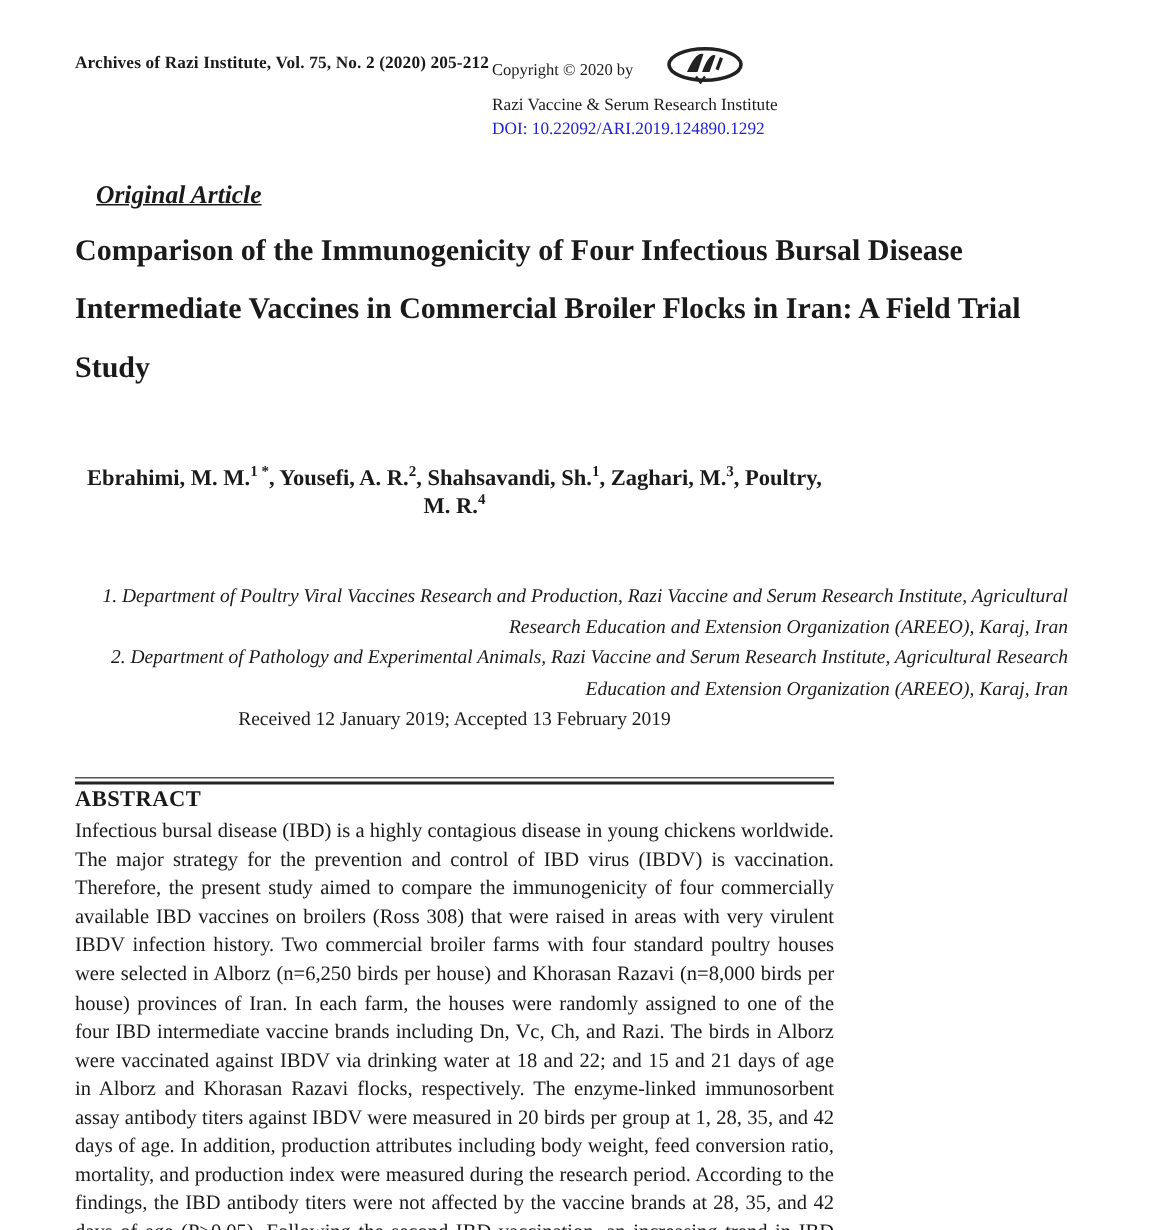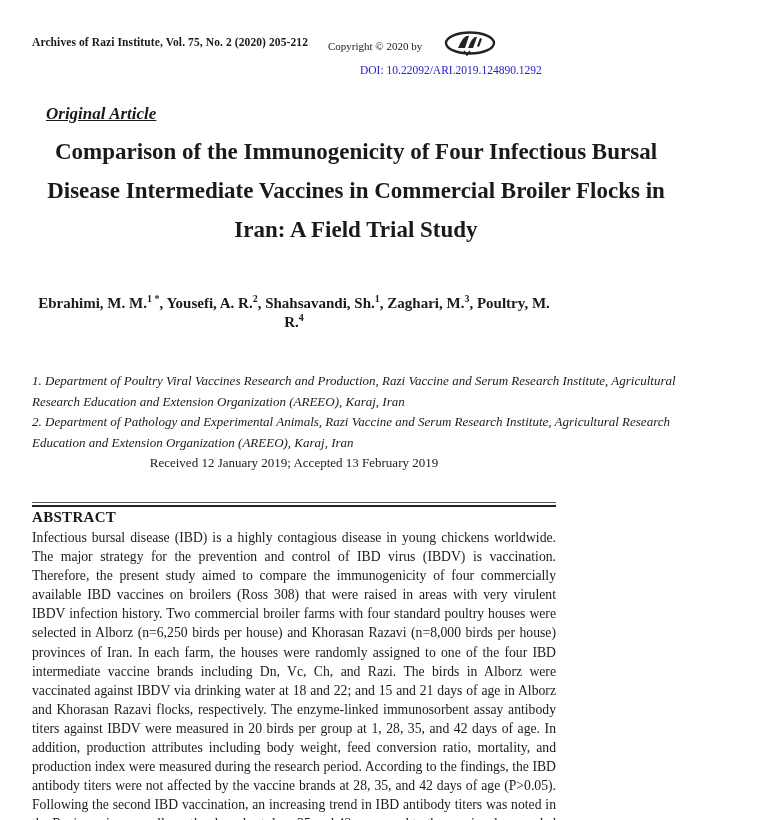--- a/index.html
+++ b/index.html
@@ -2,57 +2,57 @@
 <html><head>
 <meta charset="utf-8">
 <style>
   * { margin: 0; padding: 0; box-sizing: border-box; }
   html, body { width: 768px; height: 820px; background: #ffffff; overflow: hidden; }
   body {
     font-family: "Liberation Serif", "DejaVu Serif", serif;
     color: #1a1a1a;
     position: relative;
   }
-  .page { width: 608px; height: 820px; padding: 30px 52px 0 32px; }
+  .page { width: 608px; height: 820px; padding: 30px 52px 0 50px; }
 
   
   .header-row { display: flex; justify-content: space-between; align-items: flex-start; }
   .journal-line { font-size: 11.5px; font-weight: bold; padding-top: 6px; letter-spacing: 0.1px; }
   .header-right { text-align: left; width: 228px; }
   .copyright-row { display: flex; align-items: center; gap: 22px; }
   .copyright-text { font-size: 11px; padding-top: 2px; }
   .logo { flex: 0 0 auto; }
   .institute-line { font-size: 11.5px; margin-top: 3px; }
-  .doi-line { font-size: 11.5px; color: #2222cc; margin-top: 4px; text-decoration: none; display: inline-block; margin-left: 32px; }
+  .doi-line { font-size: 11.5px; color: #2222cc; margin-top: 4px; text-decoration: none; display: inline-block; }
 
   
   .article-type {
     margin: 26px 0 0 14px;
     font-size: 17px; font-weight: bold; font-style: italic;
     text-decoration: underline;
     display: inline-block;
   }
   .title {
     margin: 8px auto 0 auto;
     width: 648px;
-    text-align: center;
-    font-size: 23px; font-weight: bold;
+    text-align: left;
+    font-size: 20px; font-weight: bold;
     line-height: 39px;
     font-family: Liberation Serif, serif;
   }
   .authors {
     margin-top: 44px;
     text-align: center;
     font-size: 15px; font-weight: bold;
   }
   .authors sup { font-size: 10px; font-weight: bold; }
   .affiliations {
     margin: 40px auto 0 auto;
     width: 662px;
-    text-align: left;
+    text-align: right;
     font-style: italic;
     font-size: 13px;
     line-height: 20.5px;
   }
   .received-block {
     text-align: center;
     font-size: 13px;
     line-height: 20px;
   }
 
@@ -79,20 +79,21 @@
         <span class="logo">
           <svg width="52" height="26" viewBox="0 0 52 26">
             <ellipse cx="26" cy="13" rx="24" ry="10.5" fill="none" stroke="#222" stroke-width="2.4"></ellipse>
             <path d="M14 18 Q20 4 25 6 L21 18 Z" fill="#222"></path>
             <path d="M24 18 Q29 5 33 7 L29 18 Z" fill="#222"></path>
             <path d="M33 16 L36 8 L38 9 L35 17 Z" fill="#222"></path>
             <path d="M20 21 L23 25 L26 21" fill="none" stroke="#222" stroke-width="1.6"></path>
           </svg>
         </span>
       </div>
+      <div class="institute-line">Razi Vaccine &amp; Serum Research Institute</div>
       <a class="doi-line" href="#">DOI: 10.22092/ARI.2019.124890.1292</a>
     </div>
   </div>
 
   <div>
     <span class="article-type">Original Article</span>
   </div>
 
   <h1 class="title">Comparison of the Immunogenicity of Four Infectious Bursal Disease Intermediate Vaccines in Commercial Broiler Flocks in Iran: A Field Trial Study</h1>
 

